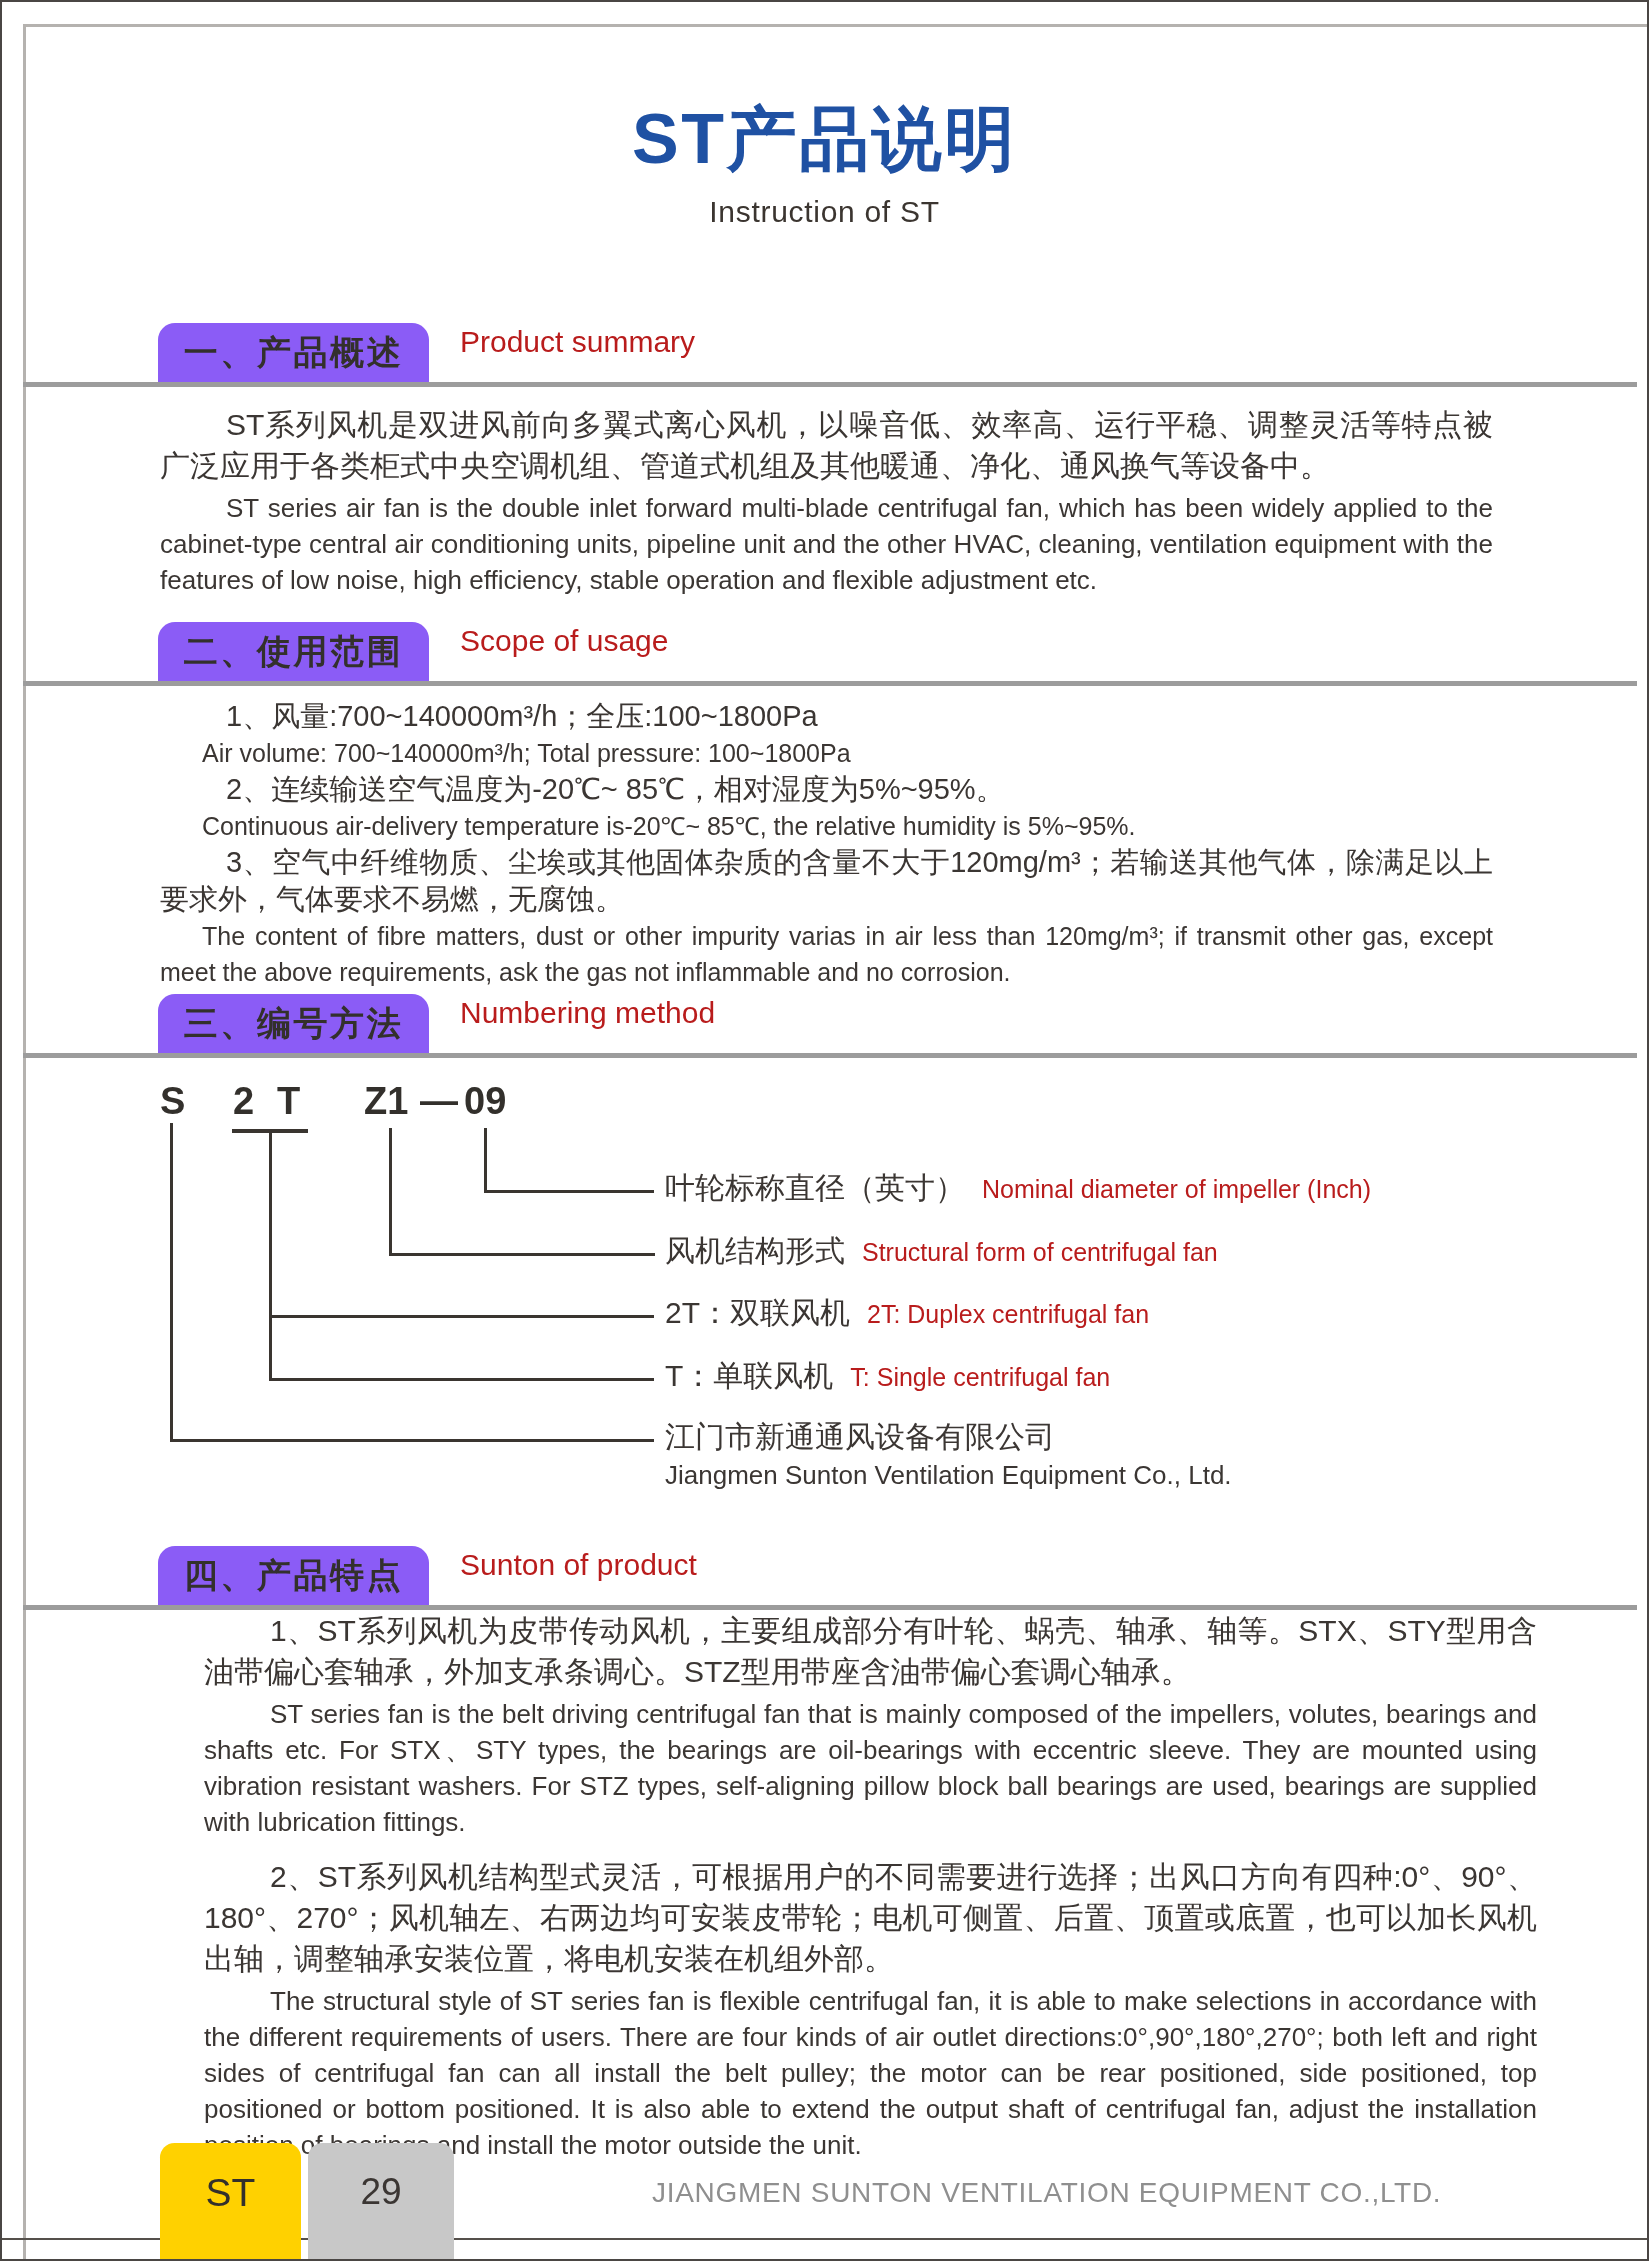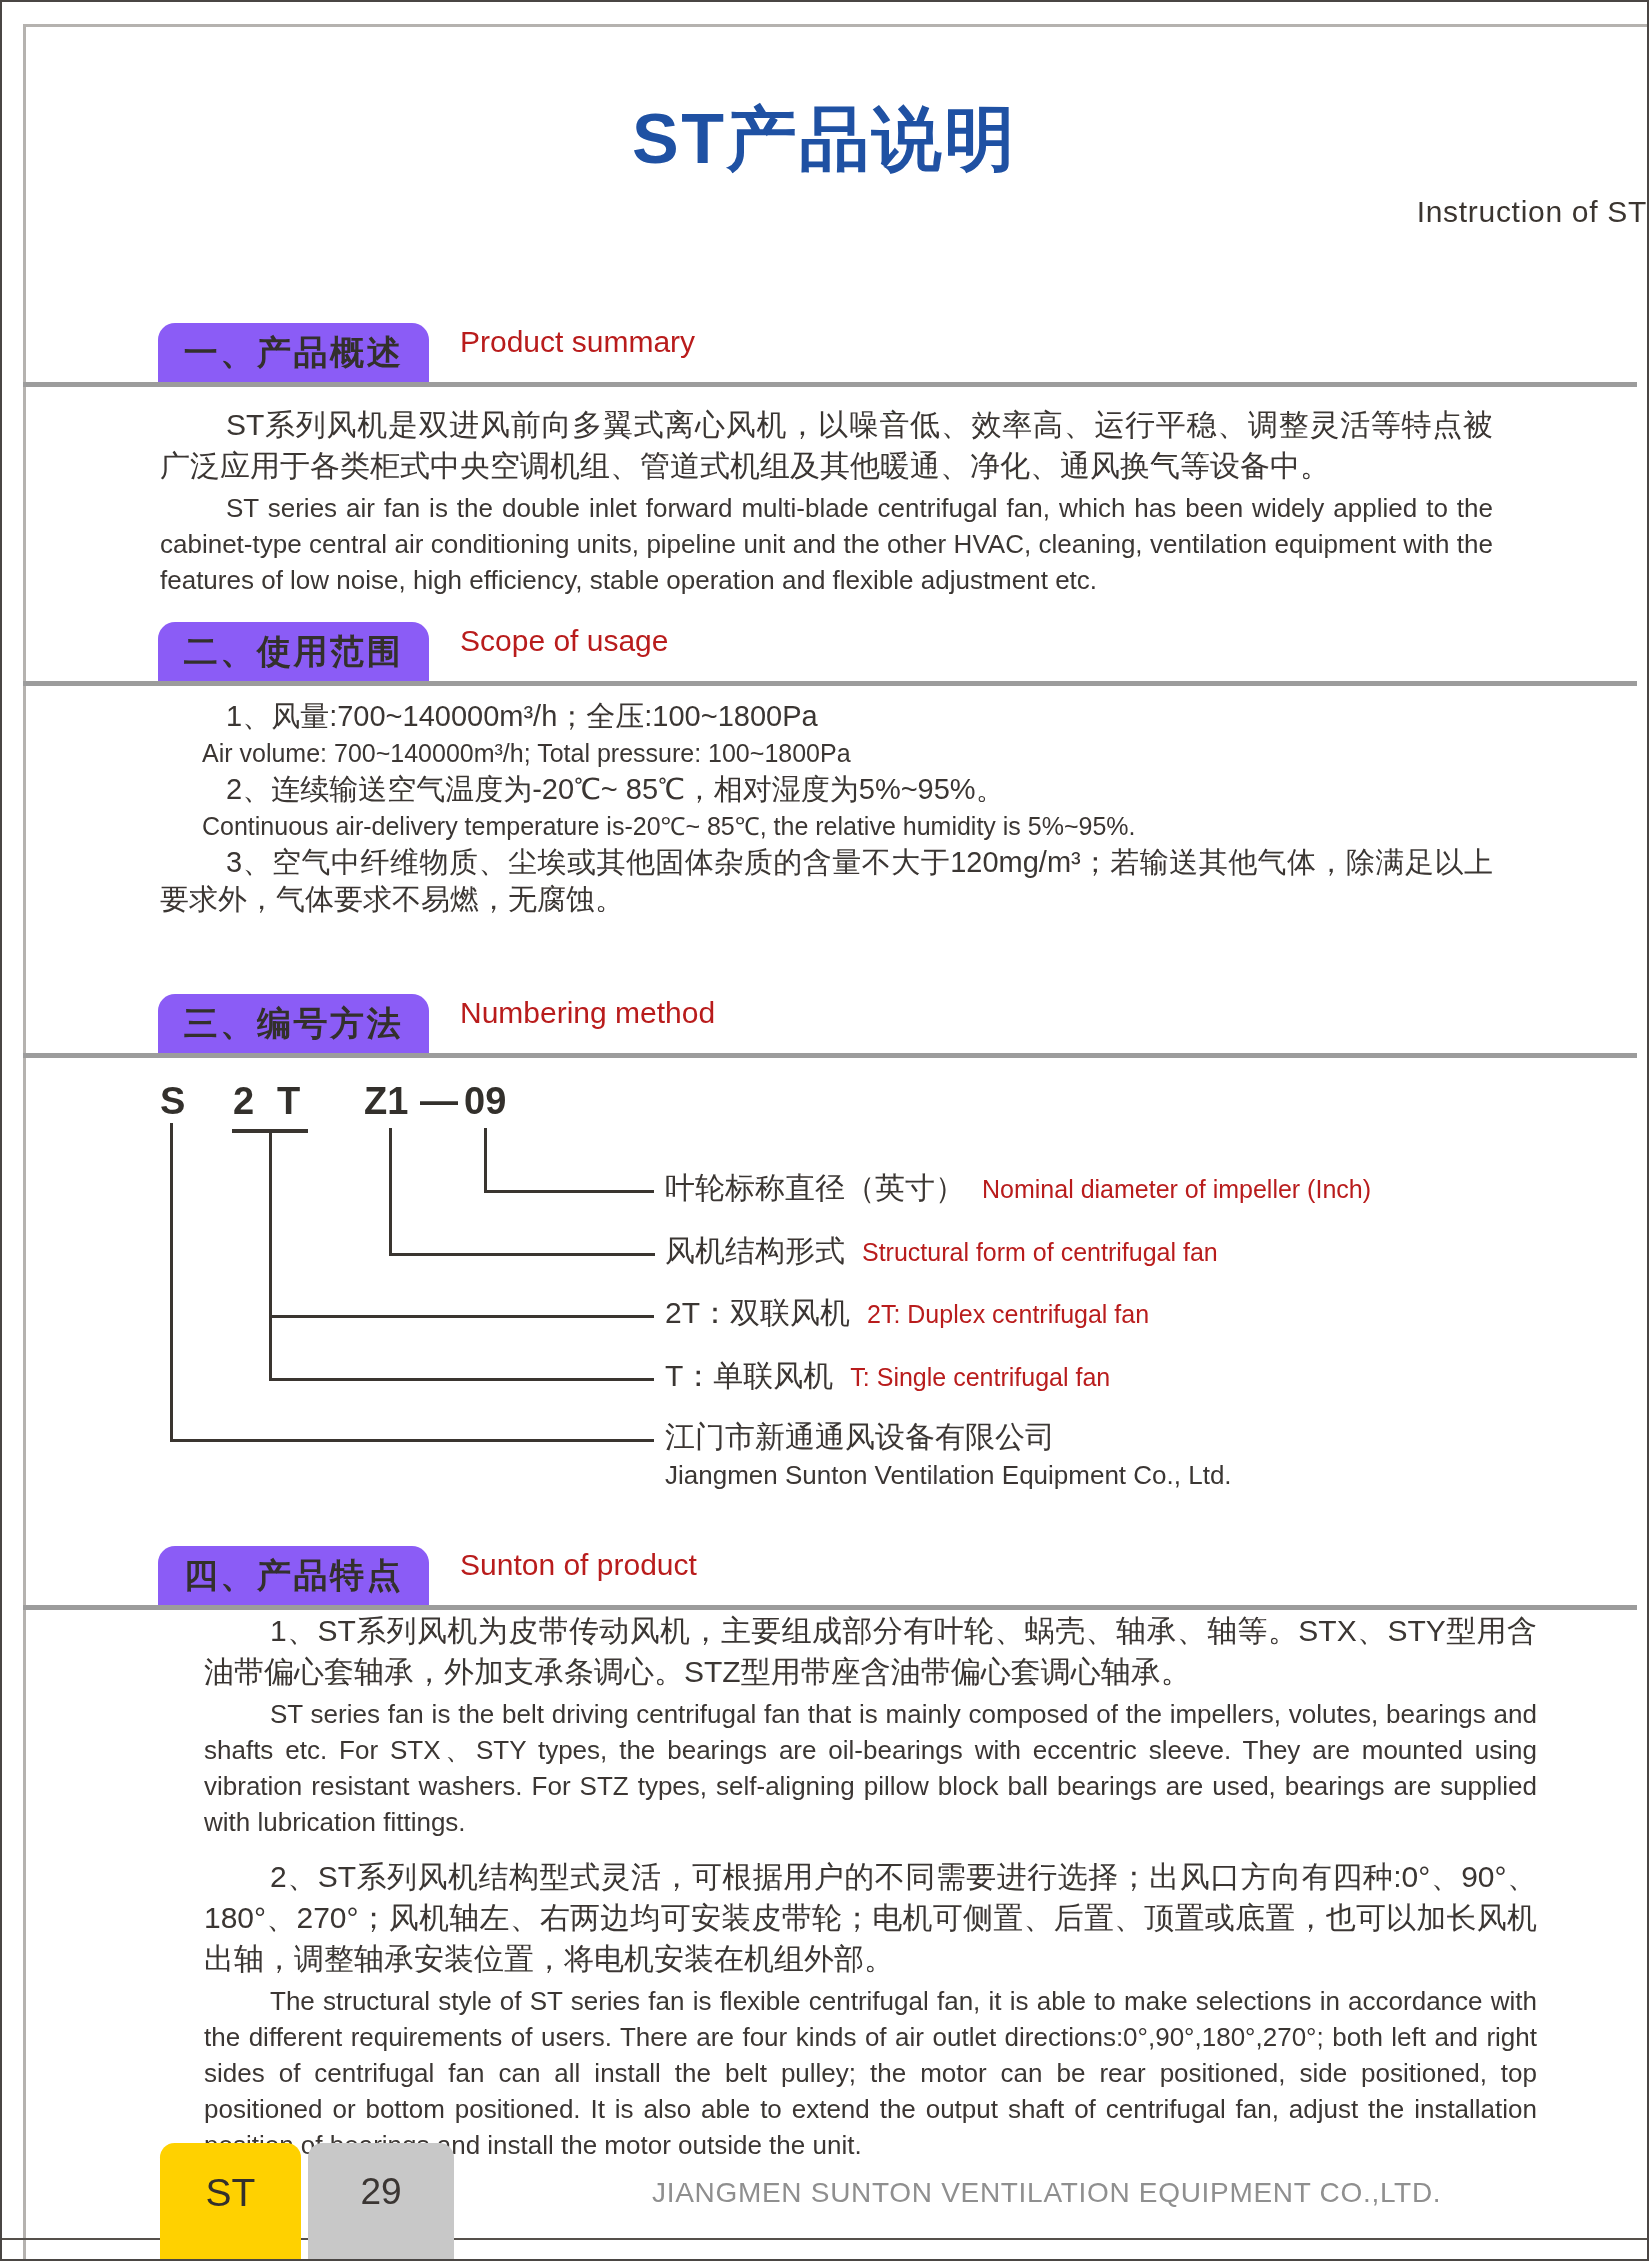--- a/index.html
+++ b/index.html
@@ -8,21 +8,21 @@
     font-family:"Liberation Sans", sans-serif;color:#3b3633;overflow:hidden;
     border:2px solid #4a4644;box-sizing:border-box;
   }
   
   .frame-top{position:absolute;top:22.4px;left:21px;right:0;height:2.6px;background:#b5b2af;}
   .frame-left{position:absolute;top:22.4px;left:21px;bottom:0;width:2.6px;background:#b5b2af;}
 
   
   .title-block{position:absolute;top:99px;left:0;width:100%;text-align:center;}
   .main-title{font-size:70px;font-weight:bold;color:#1f51a3;letter-spacing:2.6px;line-height:1.1;margin:0;}
-  .sub-title{margin-top:17px;font-size:30px;color:#3b3530;letter-spacing:0.7px;text-align:right;}
+  .sub-title{margin-top:17px;font-size:30px;color:#3b3530;letter-spacing:0.7px;}
 
   
   .section-head{position:absolute;left:21px;right:10.5px;height:64px;}
   .section-head .tab{
     position:absolute;left:135px;bottom:4.6px;width:271px;height:59px;background:#8b5cf6;
     border-radius:17px 17px 0 0;display:flex;align-items:center;justify-content:center;
     font-size:34px;font-weight:bold;color:#33302c;letter-spacing:2.6px;
   }
   .section-head .rule{position:absolute;bottom:0;left:0;right:0;height:4.6px;background:#9c9c9c;}
   .section-head .en{position:absolute;left:437px;bottom:28px;font-size:30px;color:#b91c1c;}
@@ -85,20 +85,21 @@
     <div class="en">Scope of usage</div>
     <div class="rule"></div>
   </div>
 
   <div class="body-block" id="body-s2">
     <p class="li-cn">1、风量:700~140000m³/h；全压:100~1800Pa</p>
     <p class="li-en">Air volume: 700~140000m³/h; Total pressure: 100~1800Pa</p>
     <p class="li-cn">2、连续输送空气温度为-20℃~ 85℃，相对湿度为5%~95%。</p>
     <p class="li-en">Continuous air-delivery temperature is-20℃~ 85℃, the relative humidity is 5%~95%.</p>
     <p class="li-cn">3、空气中纤维物质、尘埃或其他固体杂质的含量不大于120mg/m³；若输送其他气体，除满足以上要求外，气体要求不易燃，无腐蚀。</p>
+    <p class="li-en">The content of fibre matters, dust or other impurity varias in air less than 120mg/m³; if transmit other gas, except meet the above requirements, ask the gas not inflammable and no corrosion.</p>
   </div>
 
   <div class="section-head" id="head-s3">
     <div class="tab">三、编号方法</div>
     <div class="en">Numbering method</div>
     <div class="rule"></div>
   </div>
 
   <div>
     <span class="code-char" id="code-s">S</span>

